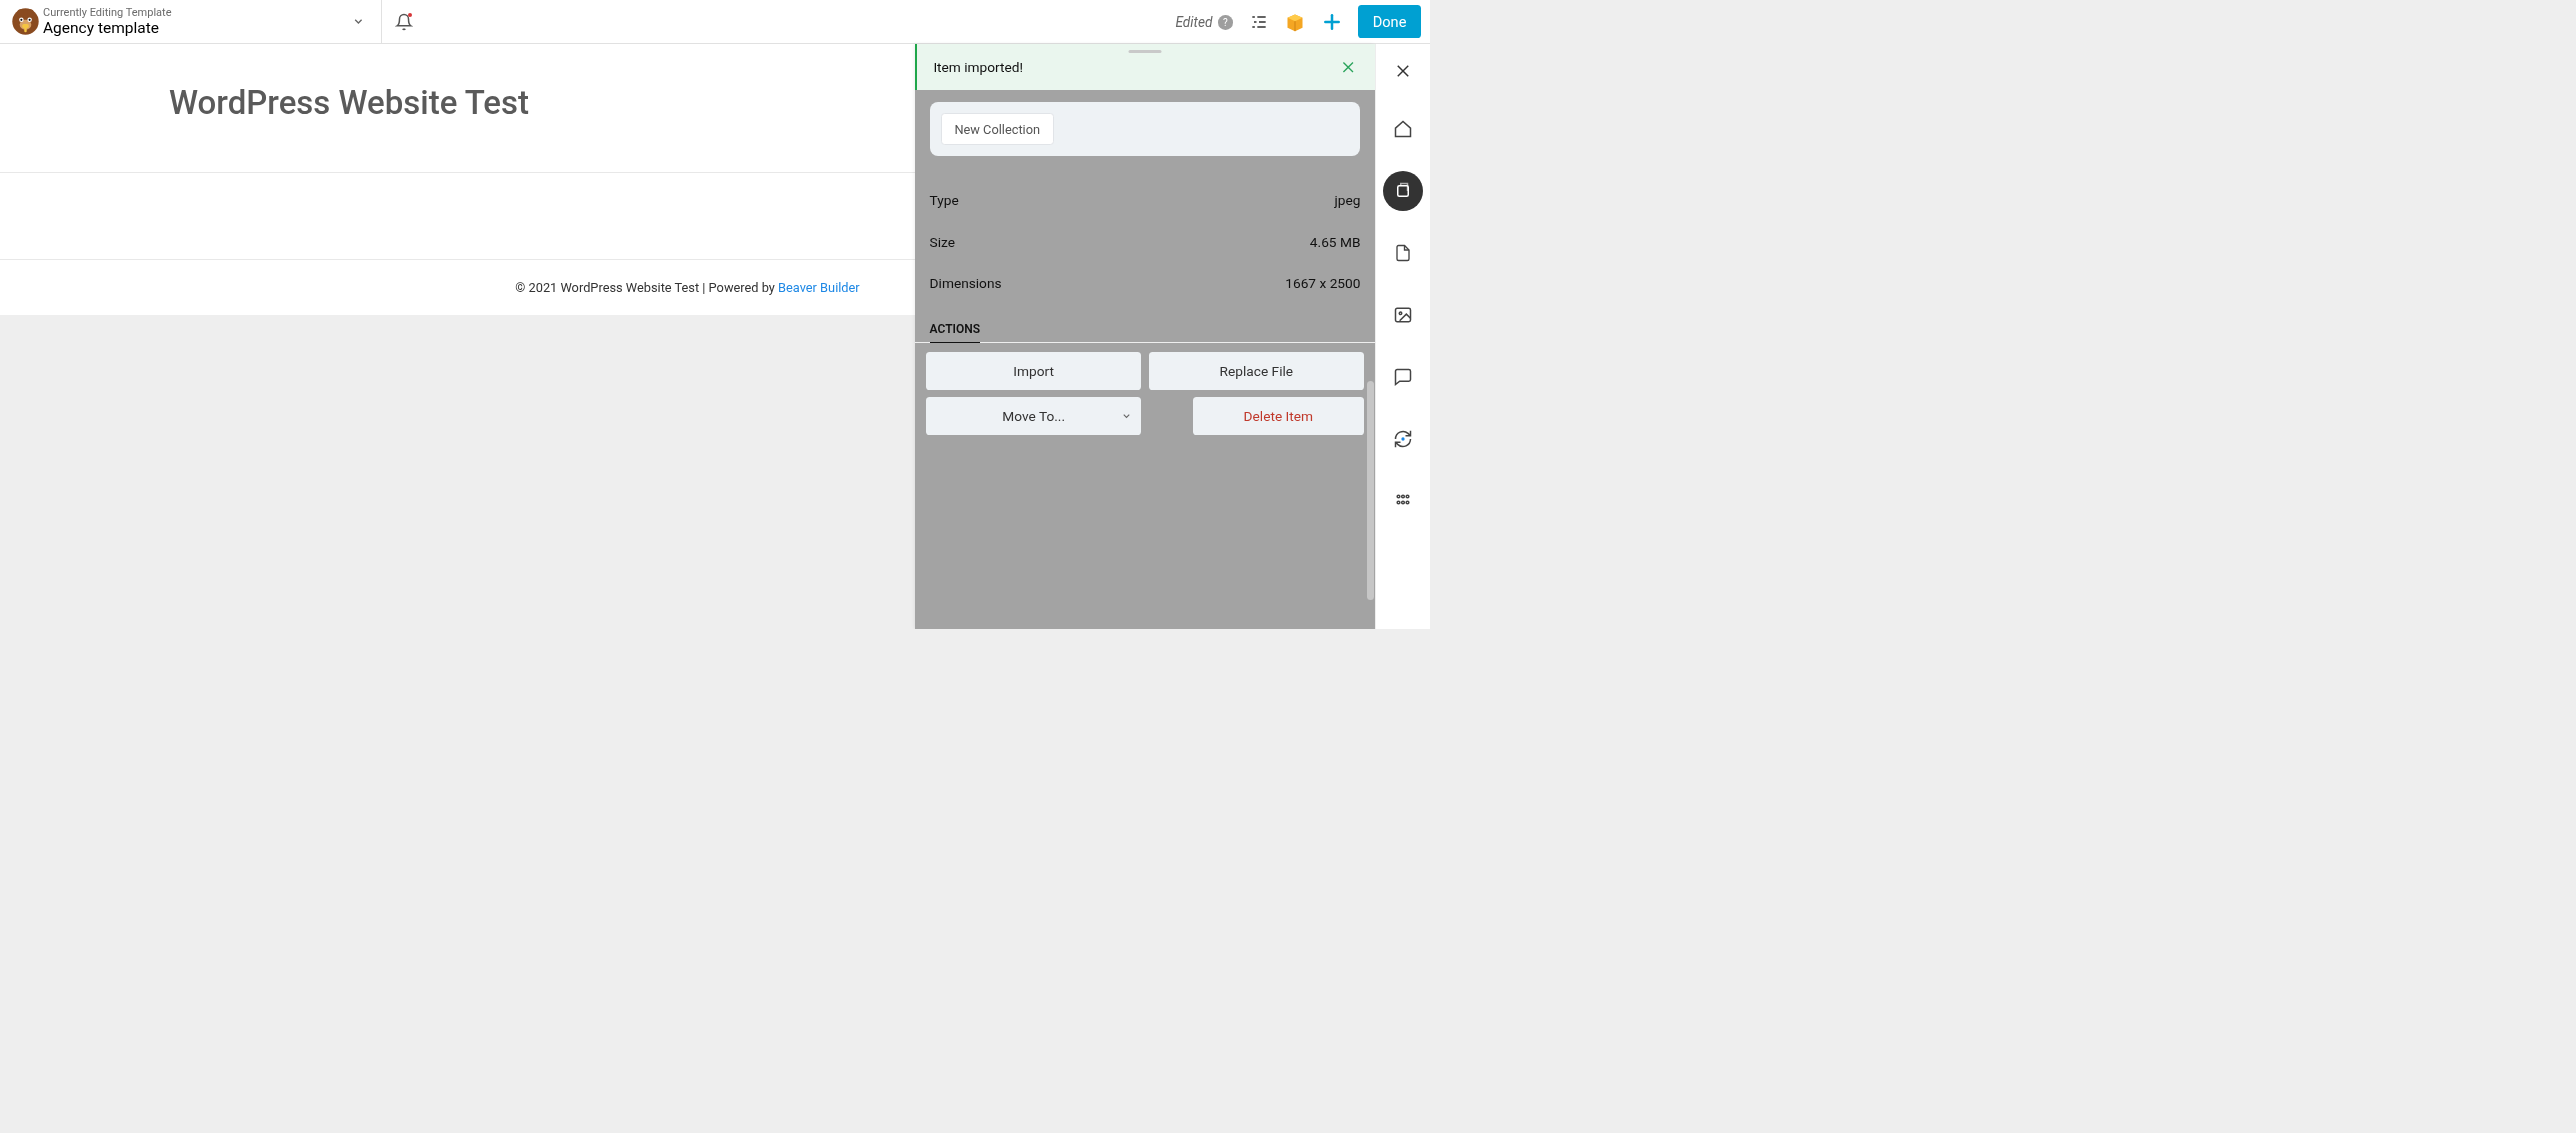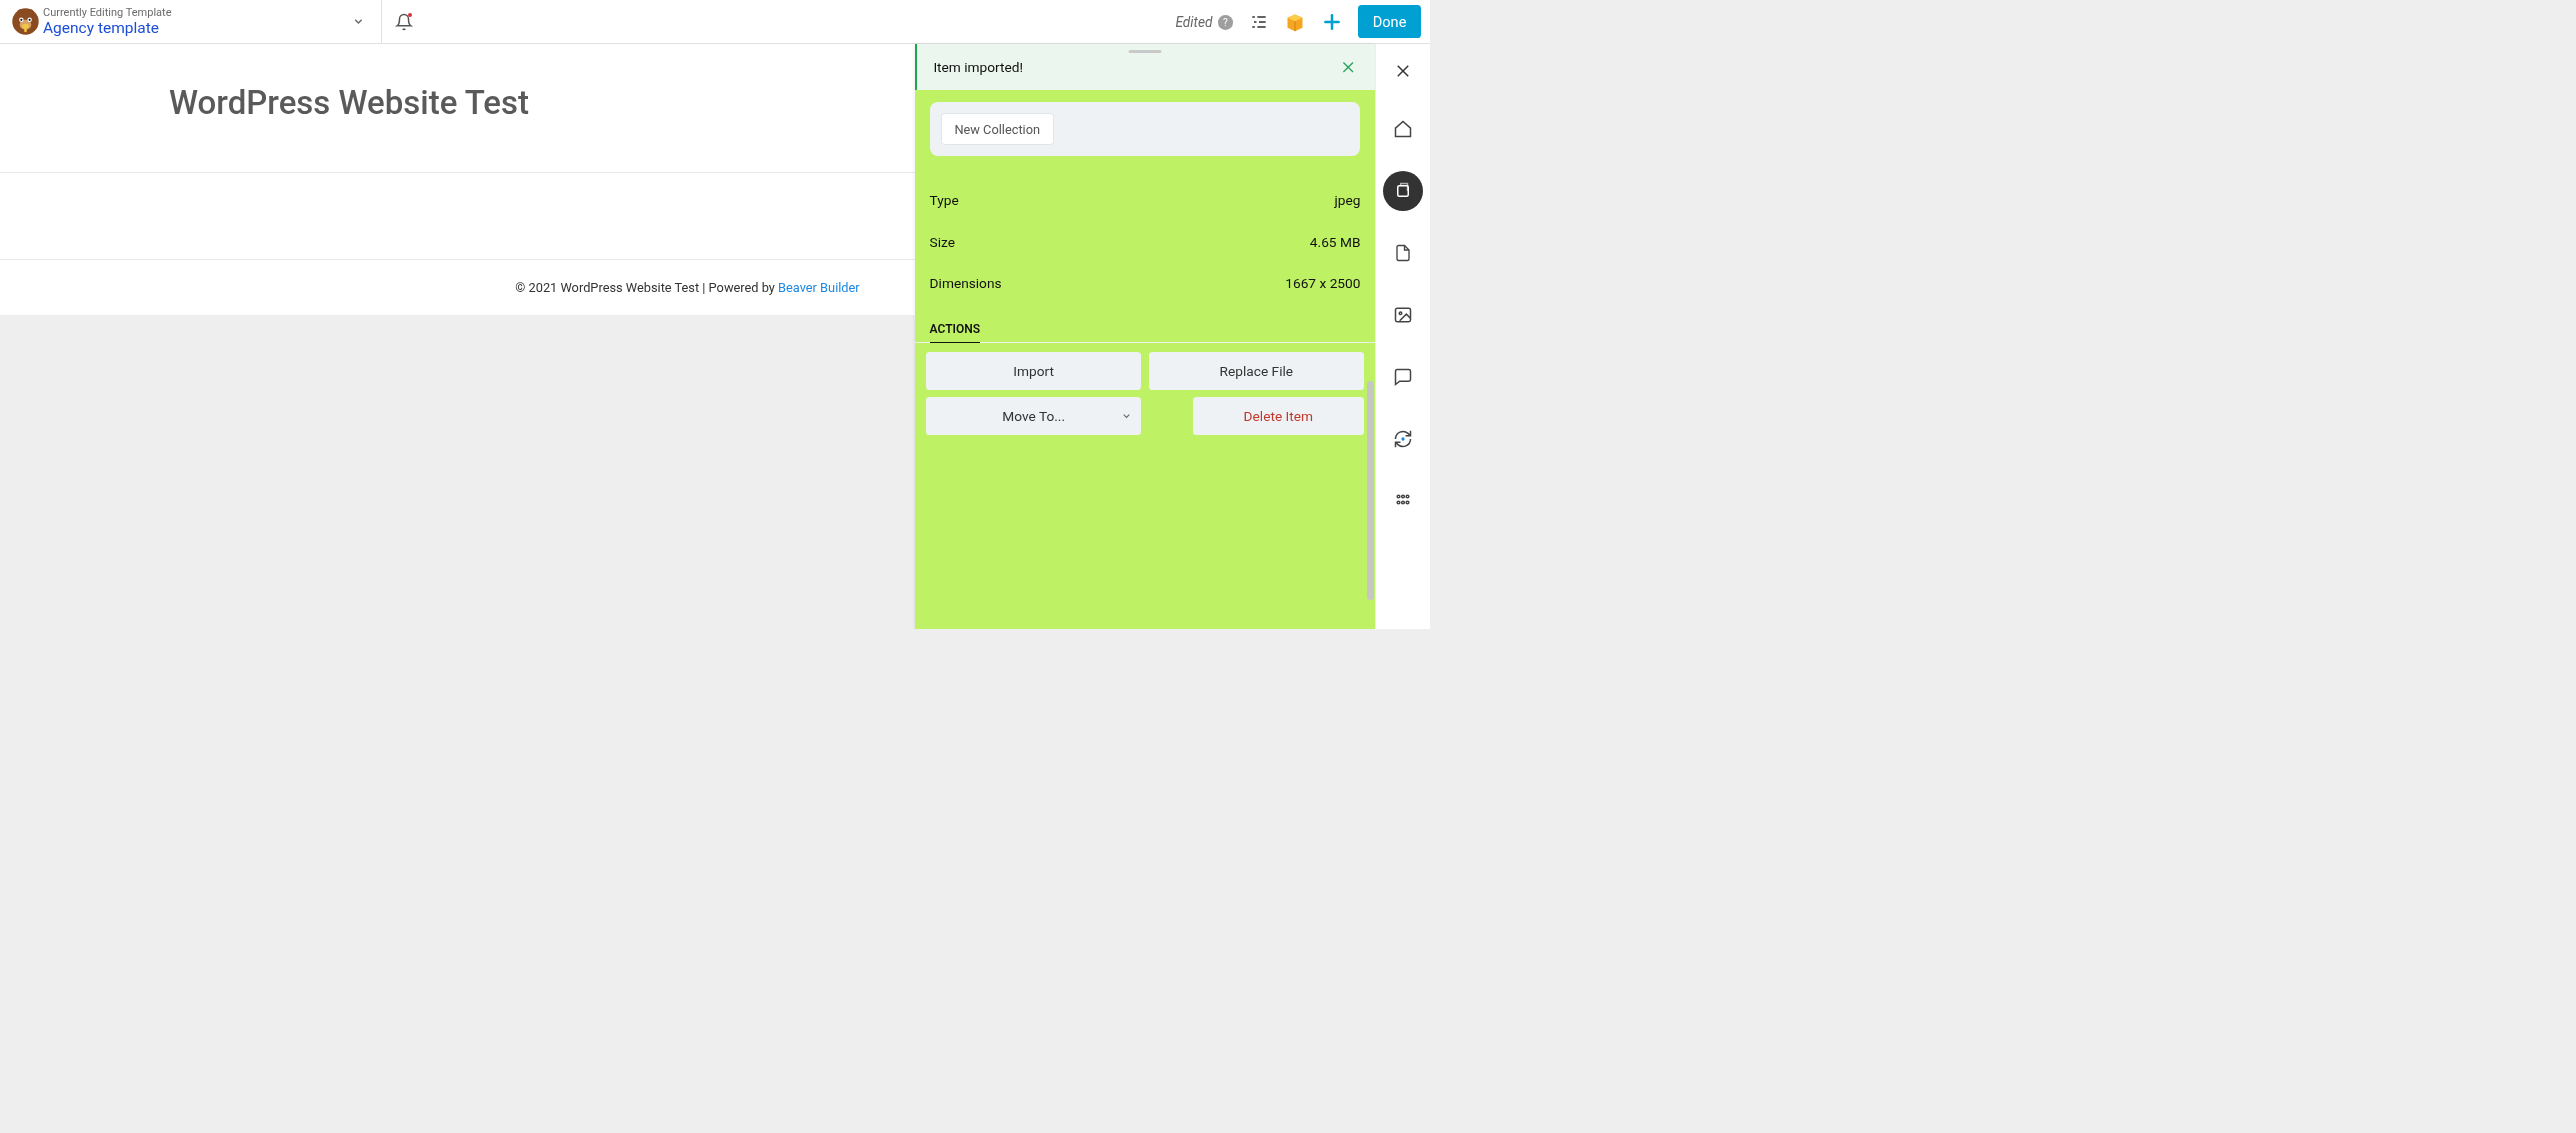--- a/index.html
+++ b/index.html
@@ -39,21 +39,21 @@
     }
     .logo-circle {
       width: 33px;
       height: 33px;
       display: flex;
       align-items: center;
       justify-content: center;
     }
     .title-block { display: flex; flex-direction: column; }
     .title-small { font-size: 11px; color: #6b6b6b; }
-    .title-big { font-size: 15.5px; color: #1d4ed8; }
+    .title-big { font-size: 15.5px; color: #000000; }
     .caret-btn {
       width: 27px; height: 27px; display: flex; align-items: center; justify-content: center;
       color: #666; cursor: pointer;
     }
     .bell-wrap {
       width: 44px; height: 100%;
       display: flex; align-items: center; justify-content: center;
       position: relative;
       cursor: pointer;
     }
@@ -119,21 +119,21 @@
     }
     .footer-strip a { color: #1e88e5; text-decoration: none; }
 
     
     .panel {
       position: absolute;
       top: 44px;
       right: 55px;
       width: 460px;
       bottom: 0;
-      background: #bef264;
+      background: #a3a3a3;
       box-shadow: -0.9px 0 3.6px rgba(0,0,0,0.08);
       display: flex;
       flex-direction: column;
       z-index: 10;
     }
     .panel-drag {
       position: absolute;
       top: 5.5px; left: 50%; transform: translateX(-50%);
       width: 33px; height: 3.6px; border-radius: 1.8px;
       background: #c9c9c9;

